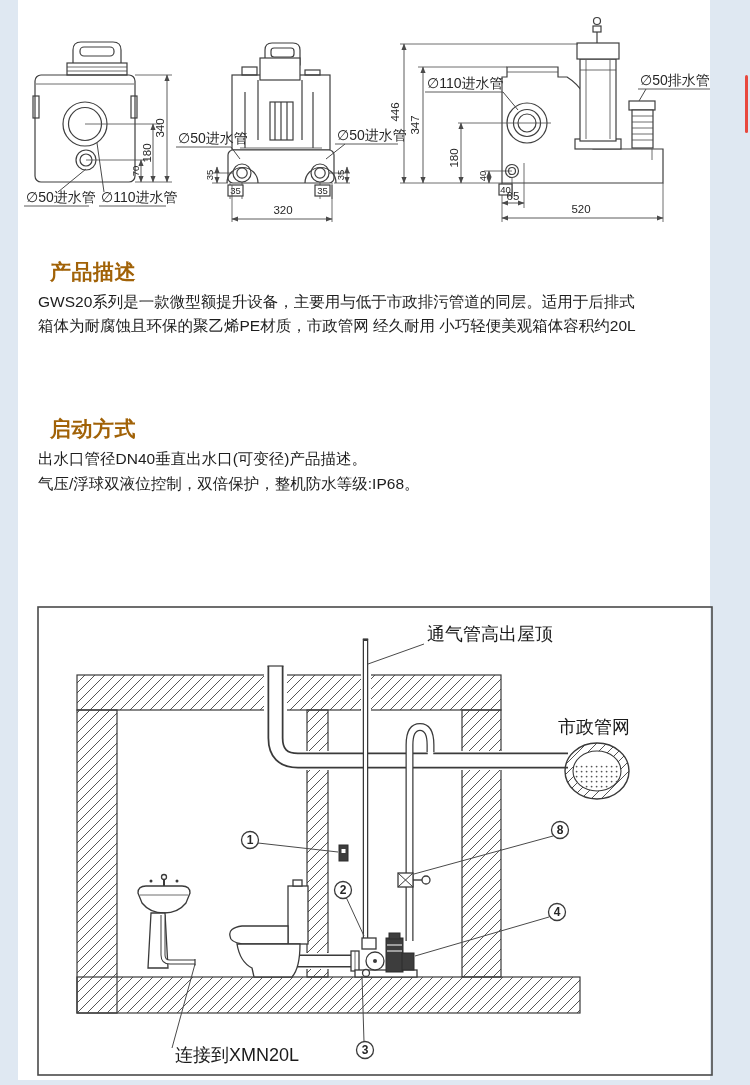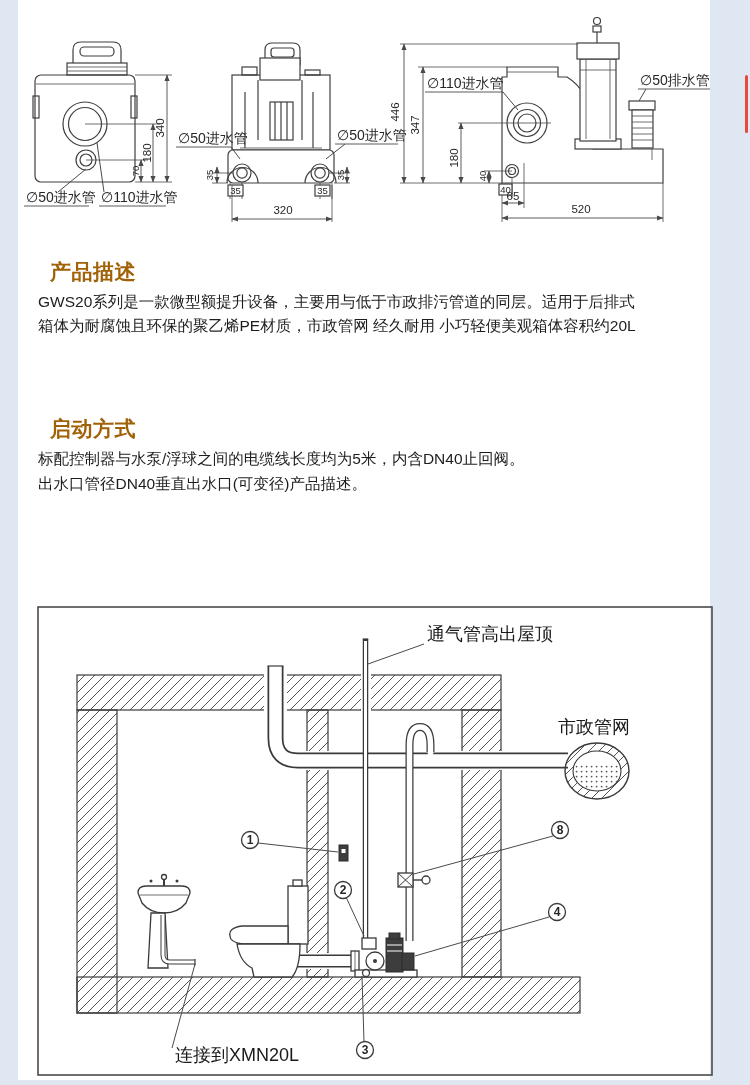--- a/index.html
+++ b/index.html
@@ -212,22 +212,22 @@
 </svg>
 
 <h2 class="sec-title" style="top:258px">产品描述</h2>
 <div class="para desc" style="top:290px">
   <div>GWS20系列是一款微型额提升设备，主要用与低于市政排污管道的同层。适用于后排式</div>
   <div>箱体为耐腐蚀且环保的聚乙烯PE材质，市政管网 经久耐用 小巧轻便美观箱体容积约20L</div>
 </div>
 
 <h2 class="sec-title" style="top:415px">启动方式</h2>
 <div class="para perf" style="top:446px">
-  <div>标配控制器与水泵/浮球之间的电缆线长度均为5米，内含DN40止回阀。</div>
   <div>出水口管径DN40垂直出水口(可变径)产品描述。</div>
+  <div>气压/浮球双液位控制，双倍保护，整机防水等级:IP68。</div>
 </div>
 
 <svg style="left:0;top:0" width="750" height="1085" viewBox="0 0 750 1085">
   <defs>
     <pattern id="hat" width="10" height="10" patternUnits="userSpaceOnUse">
       <path d="M0,10 L10,0 M-2,2 L2,-2 M8,12 L12,8" stroke="#555" stroke-width="1" fill="none"></path>
     </pattern>
     <pattern id="dot" width="5" height="5" patternUnits="userSpaceOnUse">
       <circle cx="1.6" cy="1.6" r="0.9" fill="#555"></circle>
     </pattern>

